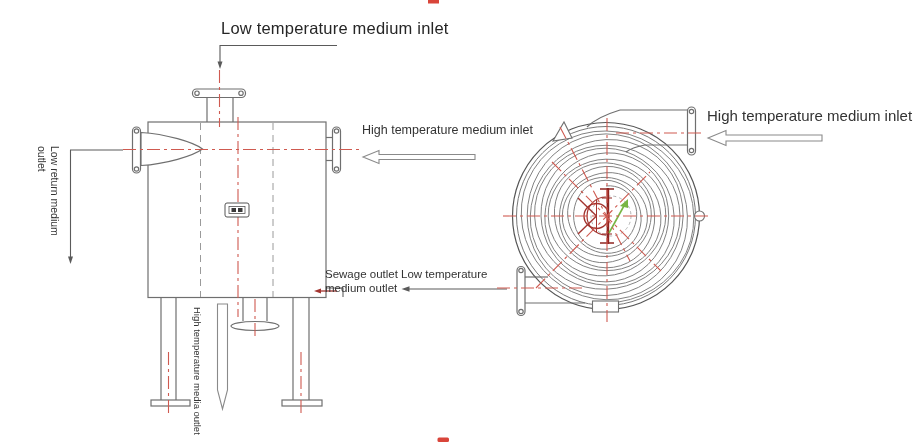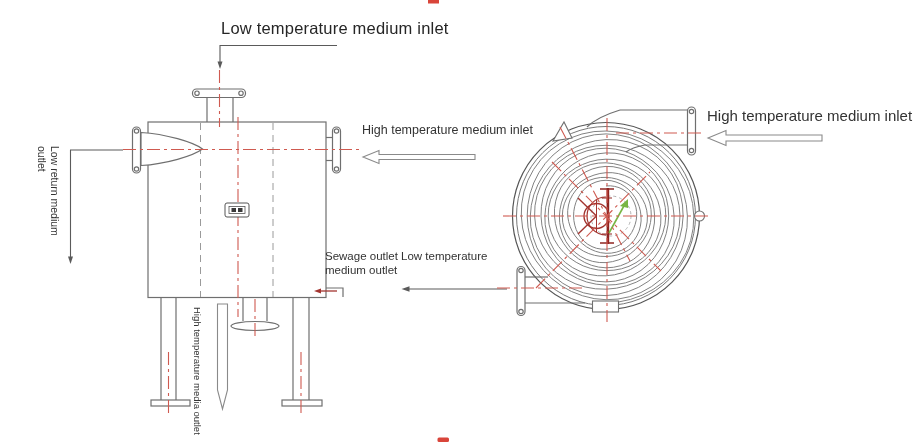--- a/index.html
+++ b/index.html
@@ -8,21 +8,21 @@
     width:919px;height:442px;
     background:#ffffff;
     overflow:hidden;
     font-family:"Liberation Sans", sans-serif;
   }
   .canvas svg{position:absolute;left:0;top:0;}
   .lbl{position:absolute;color:#2f2f2f;white-space:normal;}
   .l-title{left:221px;top:19px;font-size:16.5px;letter-spacing:.2px;color:#262626;white-space:nowrap;}
   .l-mid{left:362px;top:123px;font-size:12.5px;color:#333;white-space:nowrap;}
   .l-right{left:707px;top:107px;font-size:15px;color:#333;white-space:nowrap;}
-  .l-sewage{left:325px;top:250px;width:196px;font-size:11.5px;line-height:1.2;color:#333;}
+  .l-sewage{left:325px;top:268px;width:196px;font-size:11.5px;line-height:1.2;color:#333;}
   .l-leftvert{left:34px;top:146px;height:116px;writing-mode:vertical-rl;font-size:10.5px;line-height:1.3;color:#333;}
   .l-botvert{left:192px;top:307px;height:136px;writing-mode:vertical-rl;font-size:9.5px;color:#333;white-space:nowrap;}
 </style>
 </head>
 <body>
 
 <div class="canvas">
 
   <svg width="919" height="442" viewBox="0 0 919 442">
 

